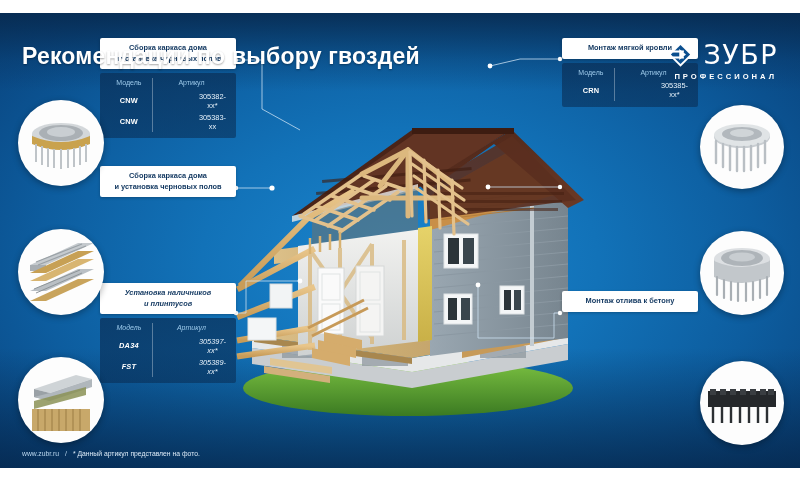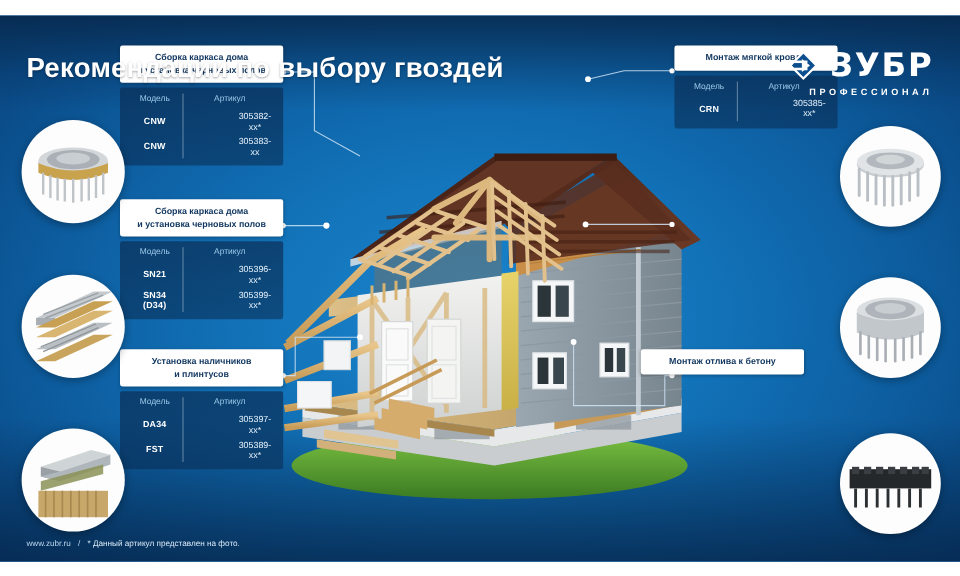--- a/index.html
+++ b/index.html
@@ -29,21 +29,21 @@
   #title{
     position:absolute;left:22px;top:30px;z-index:30;
     color:#fff;font-size:23px;font-weight:bold;letter-spacing:.2px;
     text-shadow:0 1px 2px rgba(0,0,0,.35);
   }
 
   
   #logo{position:absolute;right:22px;top:28px;z-index:30;display:flex;flex-direction:column;align-items:flex-end;}
   #logo-row{display:flex;align-items:center;gap:9px;}
   .logo-mark{width:27px;height:27px;}
-  #logo-word{color:#fff;font-size:27px;font-weight:bold;letter-spacing:1.5px;line-height:1;font-family:"DejaVu Sans",sans-serif;}
+  #logo-word{color:#fff;font-size:27px;font-weight:normal;letter-spacing:1.5px;line-height:1;font-family:"DejaVu Sans",sans-serif;}
   #logo-sub{color:#ffffff;font-size:7.6px;letter-spacing:3.0px;margin-top:4px;margin-right:1px;font-weight:bold;}
 
   
   #links{position:absolute;left:0;top:0;width:800px;height:455px;z-index:12;pointer-events:none;}
 
   
   #house{position:absolute;left:212px;top:75px;width:380px;height:330px;z-index:8;}
 
   
   .card{position:absolute;z-index:20;width:136px;}
@@ -354,89 +354,71 @@
         </tbody>
           </table>
       </div>
     </div>
 
     <div class="card" style="left:100px;top:153px;">
       <div class="card-head">
         <div>Сборка каркаса дома</div>
         <div>и установка черновых полов</div>
       </div>
+    </div>
+
+    <div class="card" style="left:100px;top:270px;font-style:italic;">
+      <div class="card-head">
+        <div>Установка наличников</div>
+        <div>и плинтусов</div>
+      </div>
       <div class="card-body">
         <table class="spec">
           <tbody>
               <tr>
             <th class="model">Модель</th>
             <th class="art">Артикул</th>
           </tr>
           <tr>
-            <td class="model">SN21</td>
-            <td class="art">305396-хх*</td>
+            <td class="model">DA34</td>
+            <td class="art">305397-хх*</td>
           </tr>
           <tr>
-            <td class="model">SN34 (D34)</td>
-            <td class="art">305399-хх*</td>
+            <td class="model">FST</td>
+            <td class="art">305389-хх*</td>
           </tr>
         </tbody>
           </table>
       </div>
     </div>
 
-    <div class="card" style="left:100px;top:278px;">
+    <div class="card" style="left:562px;top:25px;">
       <div class="card-head">
-        <div>Установка наличников</div>
-        <div>и плинтусов</div>
+        <div>Монтаж мягкой кровли</div>
       </div>
       <div class="card-body">
         <table class="spec">
           <tbody>
               <tr>
             <th class="model">Модель</th>
             <th class="art">Артикул</th>
           </tr>
           <tr>
-            <td class="model">DA34</td>
-            <td class="art">305397-хх*</td>
-          </tr>
-          <tr>
-            <td class="model">FST</td>
-            <td class="art">305389-хх*</td>
+            <td class="model">CRN</td>
+            <td class="art">305385-хх*</td>
           </tr>
         </tbody>
           </table>
       </div>
     </div>
 
-    <div class="card" style="left:562px;top:25px;">
-      <div class="card-head">
-        <div>Монтаж мягкой кровли</div>
-      </div>
-      <div class="card-body">
-        <table class="spec">
-          <tbody>
-              <tr>
-            <th class="model">Модель</th>
-            <th class="art">Артикул</th>
-          </tr>
-          <tr>
-            <td class="model">CRN</td>
-            <td class="art">305385-хх*</td>
-          </tr>
-        </tbody>
-          </table>
-      </div>
-    </div>
-
     <div class="card" style="left:562px;top:153px;">
     </div>
 
-    <div class="card" style="left:534px;top:278px;">
+    <div class="card" style="left:562px;top:278px;">
       <div class="card-head">
         <div>Монтаж отлива к бетону</div>
       </div>
     </div>
 
     <div class="circle" style="left:18px;top:87px;width:86px;height:86px;">
       <svg width="86" height="86" viewBox="0 0 86 86">
         <ellipse cx="43" cy="36" rx="29" ry="11" fill="#b9bec2"></ellipse>
         <ellipse cx="43" cy="34" rx="29" ry="11" fill="#d3d7da"></ellipse>
         <ellipse cx="43" cy="33" rx="22" ry="8" fill="#aab0b5"></ellipse>

